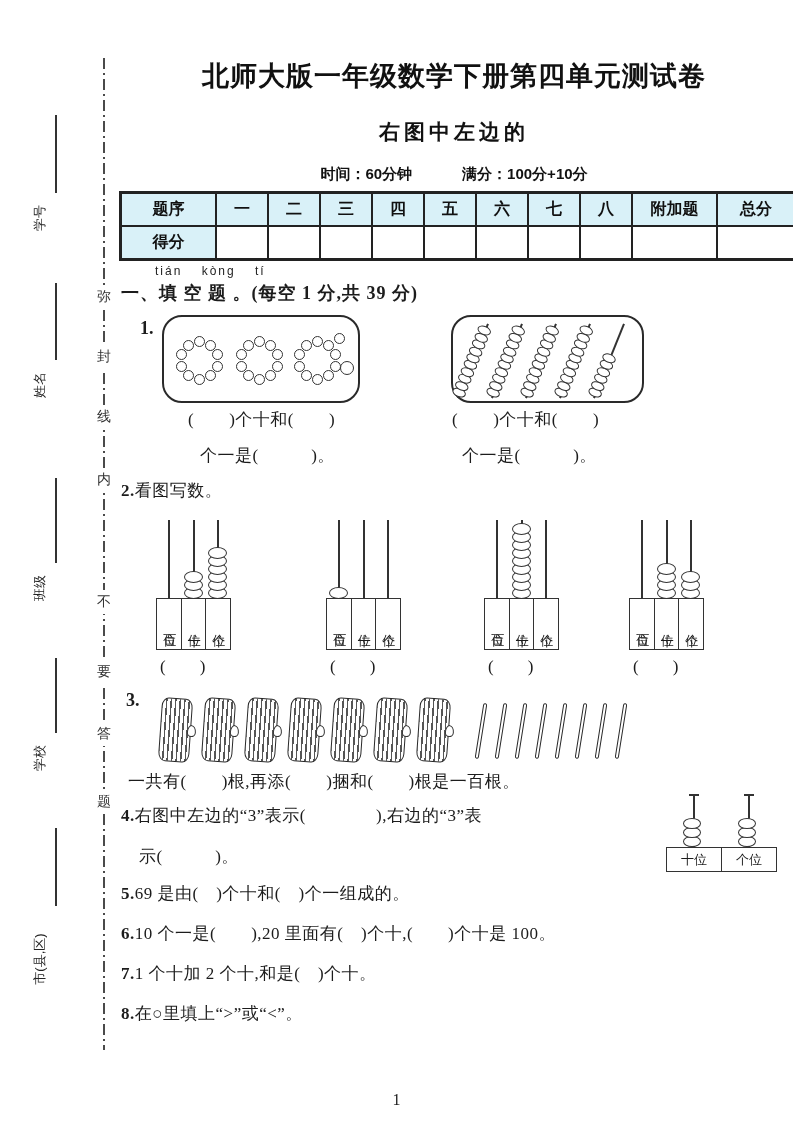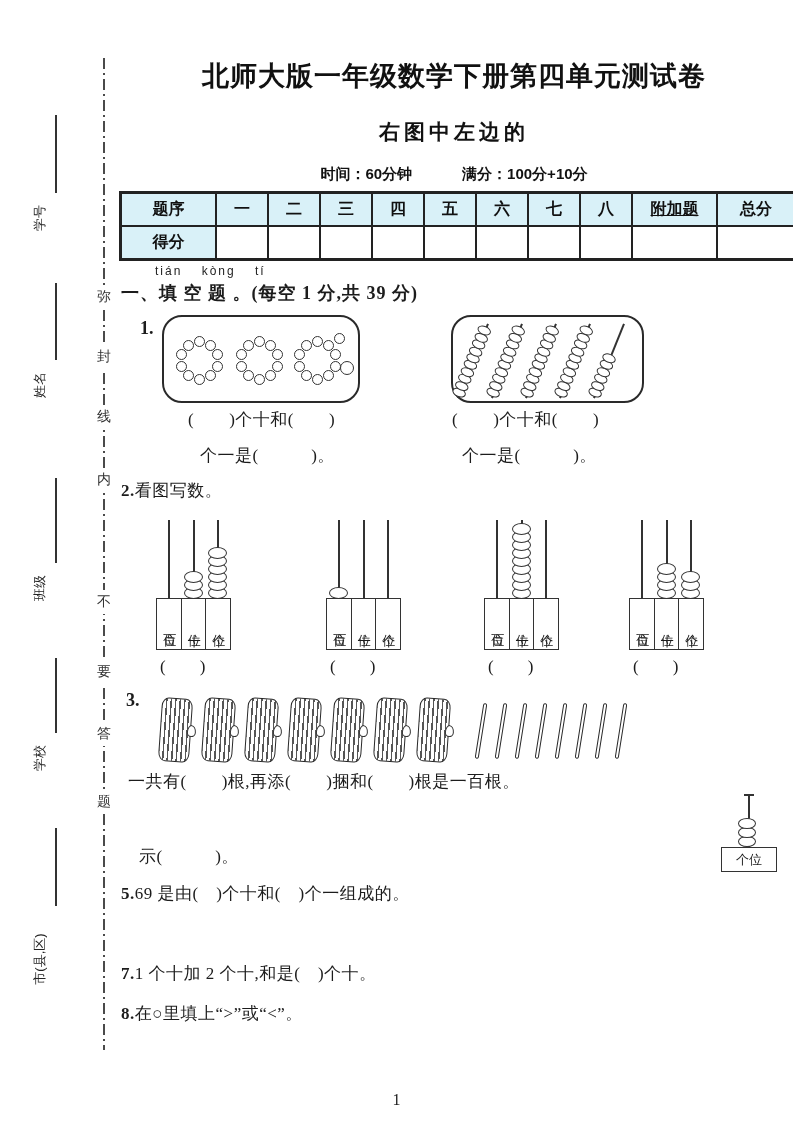--- a/index.html
+++ b/index.html
@@ -103,21 +103,21 @@
   <div class="score-table" id="score-table">
       <div class="tcell" style="background: rgb(217, 241, 248);">题序</div>
       <div class="tcell" style="background: rgb(217, 241, 248);">一</div>
       <div class="tcell" style="background: rgb(217, 241, 248);">二</div>
       <div class="tcell" style="background: rgb(217, 241, 248);">三</div>
       <div class="tcell" style="background: rgb(217, 241, 248);">四</div>
       <div class="tcell" style="background: rgb(217, 241, 248);">五</div>
       <div class="tcell" style="background: rgb(217, 241, 248);">六</div>
       <div class="tcell" style="background: rgb(217, 241, 248);">七</div>
       <div class="tcell" style="background: rgb(217, 241, 248);">八</div>
-      <div class="tcell" style="background: rgb(217, 241, 248); text-decoration: underline;">附加题</div>
+      <div class="tcell" style="background: rgb(217, 241, 248);">附加题</div>
       <div class="tcell" style="background: rgb(217, 241, 248);">总分</div>
       <div class="tcell" style="background: rgb(217, 241, 248);">得分</div>
       <div class="tcell"></div>
       <div class="tcell"></div>
       <div class="tcell"></div>
       <div class="tcell"></div>
       <div class="tcell"></div>
       <div class="tcell"></div>
       <div class="tcell"></div>
       <div class="tcell"></div>
@@ -229,33 +229,43 @@
   <div class="qtext" style="top:408px;left:188px">(　　)个十和(　　)</div>
   <div class="qtext" style="top:444px;left:200px">个一是(　　　)。</div>
   <div class="qtext" style="top:408px;left:452px">(　　)个十和(　　)</div>
   <div class="qtext" style="top:444px;left:462px">个一是(　　　)。</div>
 
   <div class="qtext" style="top:479px;left:121px"><b class="qn">2.</b><span>看图写数。</span></div>
 
   <div class="qnumb" style="top:690px;left:126px">3.</div>
   <div class="qtext" style="top:770px;left:128px">一共有(　　)根,再添(　　)捆和(　　)根是一百根。</div>
 
+  <div class="qtext" style="top:804px;left:121px"><b class="qn">4.</b><span>右图中左边的“3”表示(　　　　),右边的“3”表</span></div>
   <div class="qtext" style="top:845px;left:139px">示(　　　)。</div>
   <div class="mini" id="mini-abacus">
+      <div class="mcol" style="left: 0px;">
+        <div class="mrod"></div>
+        <div class="mtick"></div>
+        <div class="mbead" style="top: 40px;"></div>
+        <div class="mbead" style="top: 31px;"></div>
+        <div class="mbead" style="top: 22px;"></div>
+        <div class="mcell">十位</div>
+      </div>
       <div class="mcol" style="left: 55px;">
         <div class="mrod"></div>
         <div class="mtick"></div>
         <div class="mbead" style="top: 40px;"></div>
         <div class="mbead" style="top: 31px;"></div>
         <div class="mbead" style="top: 22px;"></div>
         <div class="mcell">个位</div>
       </div>
     </div>
 
   <div class="qtext" style="top:882px;left:121px"><b class="qn">5.</b><span>69 是由(　)个十和(　)个一组成的。</span></div>
+  <div class="qtext" style="top:922px;left:121px"><b class="qn">6.</b><span>10 个一是(　　),20 里面有(　)个十,(　　)个十是 100。</span></div>
   <div class="qtext" style="top:962px;left:121px"><b class="qn">7.</b><span>1 个十加 2 个十,和是(　)个十。</span></div>
   <div class="qtext" style="top:1002px;left:121px"><b class="qn">8.</b><span>在○里填上“&gt;”或“&lt;”。</span></div>
 
   <div class="pageno">1</div>
 <div class="seal-char" style="top: 285px;">弥</div>
     <div class="seal-char" style="top: 345px;">封</div>
     <div class="seal-char" style="top: 405px;">线</div>
     <div class="seal-char" style="top: 468px;">内</div>
     <div class="seal-char" style="top: 590px;">不</div>
     <div class="seal-char" style="top: 660px;">要</div>

